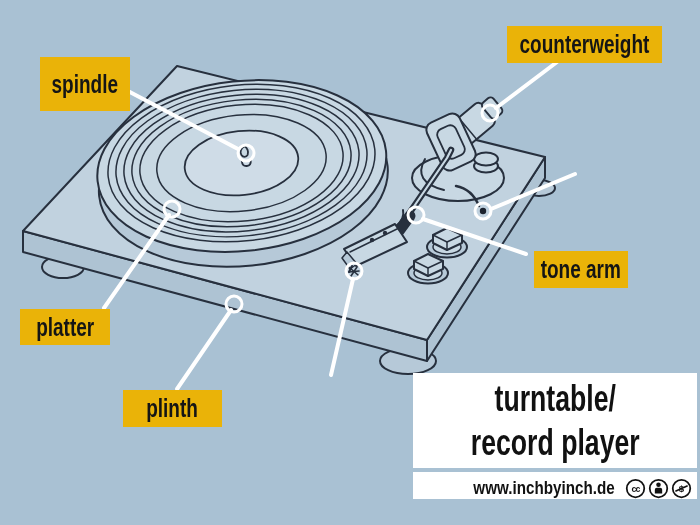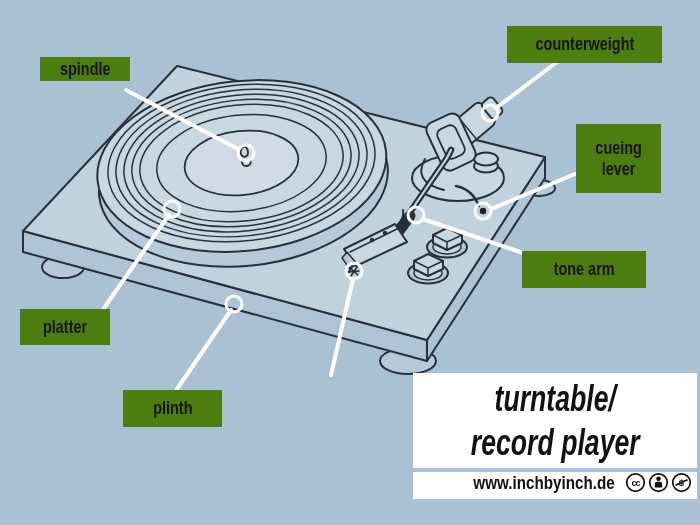--- a/index.html
+++ b/index.html
@@ -9,40 +9,40 @@
     font-family:"Liberation Sans",sans-serif;
   }
   svg.illus{position:absolute;left:0;top:0;width:700px;height:525px;}
   .f-top{fill:#c1d2df}
   .f-side{fill:#aec3d3}
   .f-mid{fill:#b6c9d8}
   .f-top2{fill:#c8d8e3}
   .f-label{fill:#cfdce7}
   .groove{fill:none;stroke-width:1.5}
   .label{
-    position:absolute;background:#4d7c0f;color:#151515;
+    position:absolute;background:#eab308;color:#151515;
     display:flex;align-items:center;justify-content:center;
-    font-weight:700;font-size:19px;box-sizing:border-box;
+    font-weight:700;font-size:25px;box-sizing:border-box;
   }
   .label .tx{
     transform:scaleX(0.76);transform-origin:50% 50%;
     white-space:nowrap;line-height:1.08;text-align:center;
   }
   .label .ln{display:block;}
   .title-box{
     position:absolute;left:413px;top:373px;width:284px;height:95px;
-    background:#ffffff;display:flex;align-items:center;justify-content:center;font-style:italic;
+    background:#ffffff;display:flex;align-items:center;justify-content:center;
   }
   .title-box .tx{
     font-weight:700;font-size:37px;line-height:1.18;color:#111;
     text-align:center;transform:scaleX(0.72);white-space:nowrap;
   }
   .footer-bar{
     position:absolute;left:413px;top:472px;width:284px;height:27px;
-    background:#ffffff;display:flex;align-items:flex-start;justify-content:flex-end;
+    background:#ffffff;display:flex;align-items:flex-end;justify-content:flex-end;
     padding-right:5px;box-sizing:border-box;
   }
   .footer-bar .site{
     font-weight:700;font-size:19px;color:#111;white-space:nowrap;
     transform:scaleX(0.8);transform-origin:100% 50%;margin-right:8px;
   }
   .cc-badge{width:21px;height:21px;flex:0 0 auto;margin-left:2px;}
 </style>
 </head>
 <body>
@@ -143,33 +143,27 @@
       <circle cx="246" cy="153" r="8"></circle>
       <circle cx="490" cy="113" r="8"></circle>
       <circle cx="483" cy="211" r="8"></circle>
       <circle cx="416" cy="215" r="8"></circle>
       <circle cx="172" cy="209" r="8"></circle>
       <circle cx="234" cy="304" r="8"></circle>
       <circle cx="354" cy="271" r="8"></circle>
     </g>
   </svg>
 
-  <div class="label" style="left:40px;top:57px;width:90px;height:24px">
+  <div class="label" style="left:40px;top:57px;width:90px;height:54px">
     <span class="tx">spindle</span>
   </div>
   <div class="label" style="left:507px;top:26px;width:155px;height:37px">
     <span class="tx">counterweight</span>
   </div>
-  <div class="label" style="left:576px;top:124px;width:85px;height:69px">
-    <span class="tx">
-      <span class="ln">cueing</span>
-      <span class="ln">lever</span>
-    </span>
-  </div>
-  <div class="label" style="left:522px;top:251px;width:124px;height:37px">
+  <div class="label" style="left:534px;top:251px;width:94px;height:37px">
     <span class="tx">tone arm</span>
   </div>
   <div class="label" style="left:20px;top:309px;width:90px;height:36px">
     <span class="tx">platter</span>
   </div>
   <div class="label" style="left:123px;top:390px;width:99px;height:37px">
     <span class="tx">plinth</span>
   </div>
 
   <div class="title-box">

